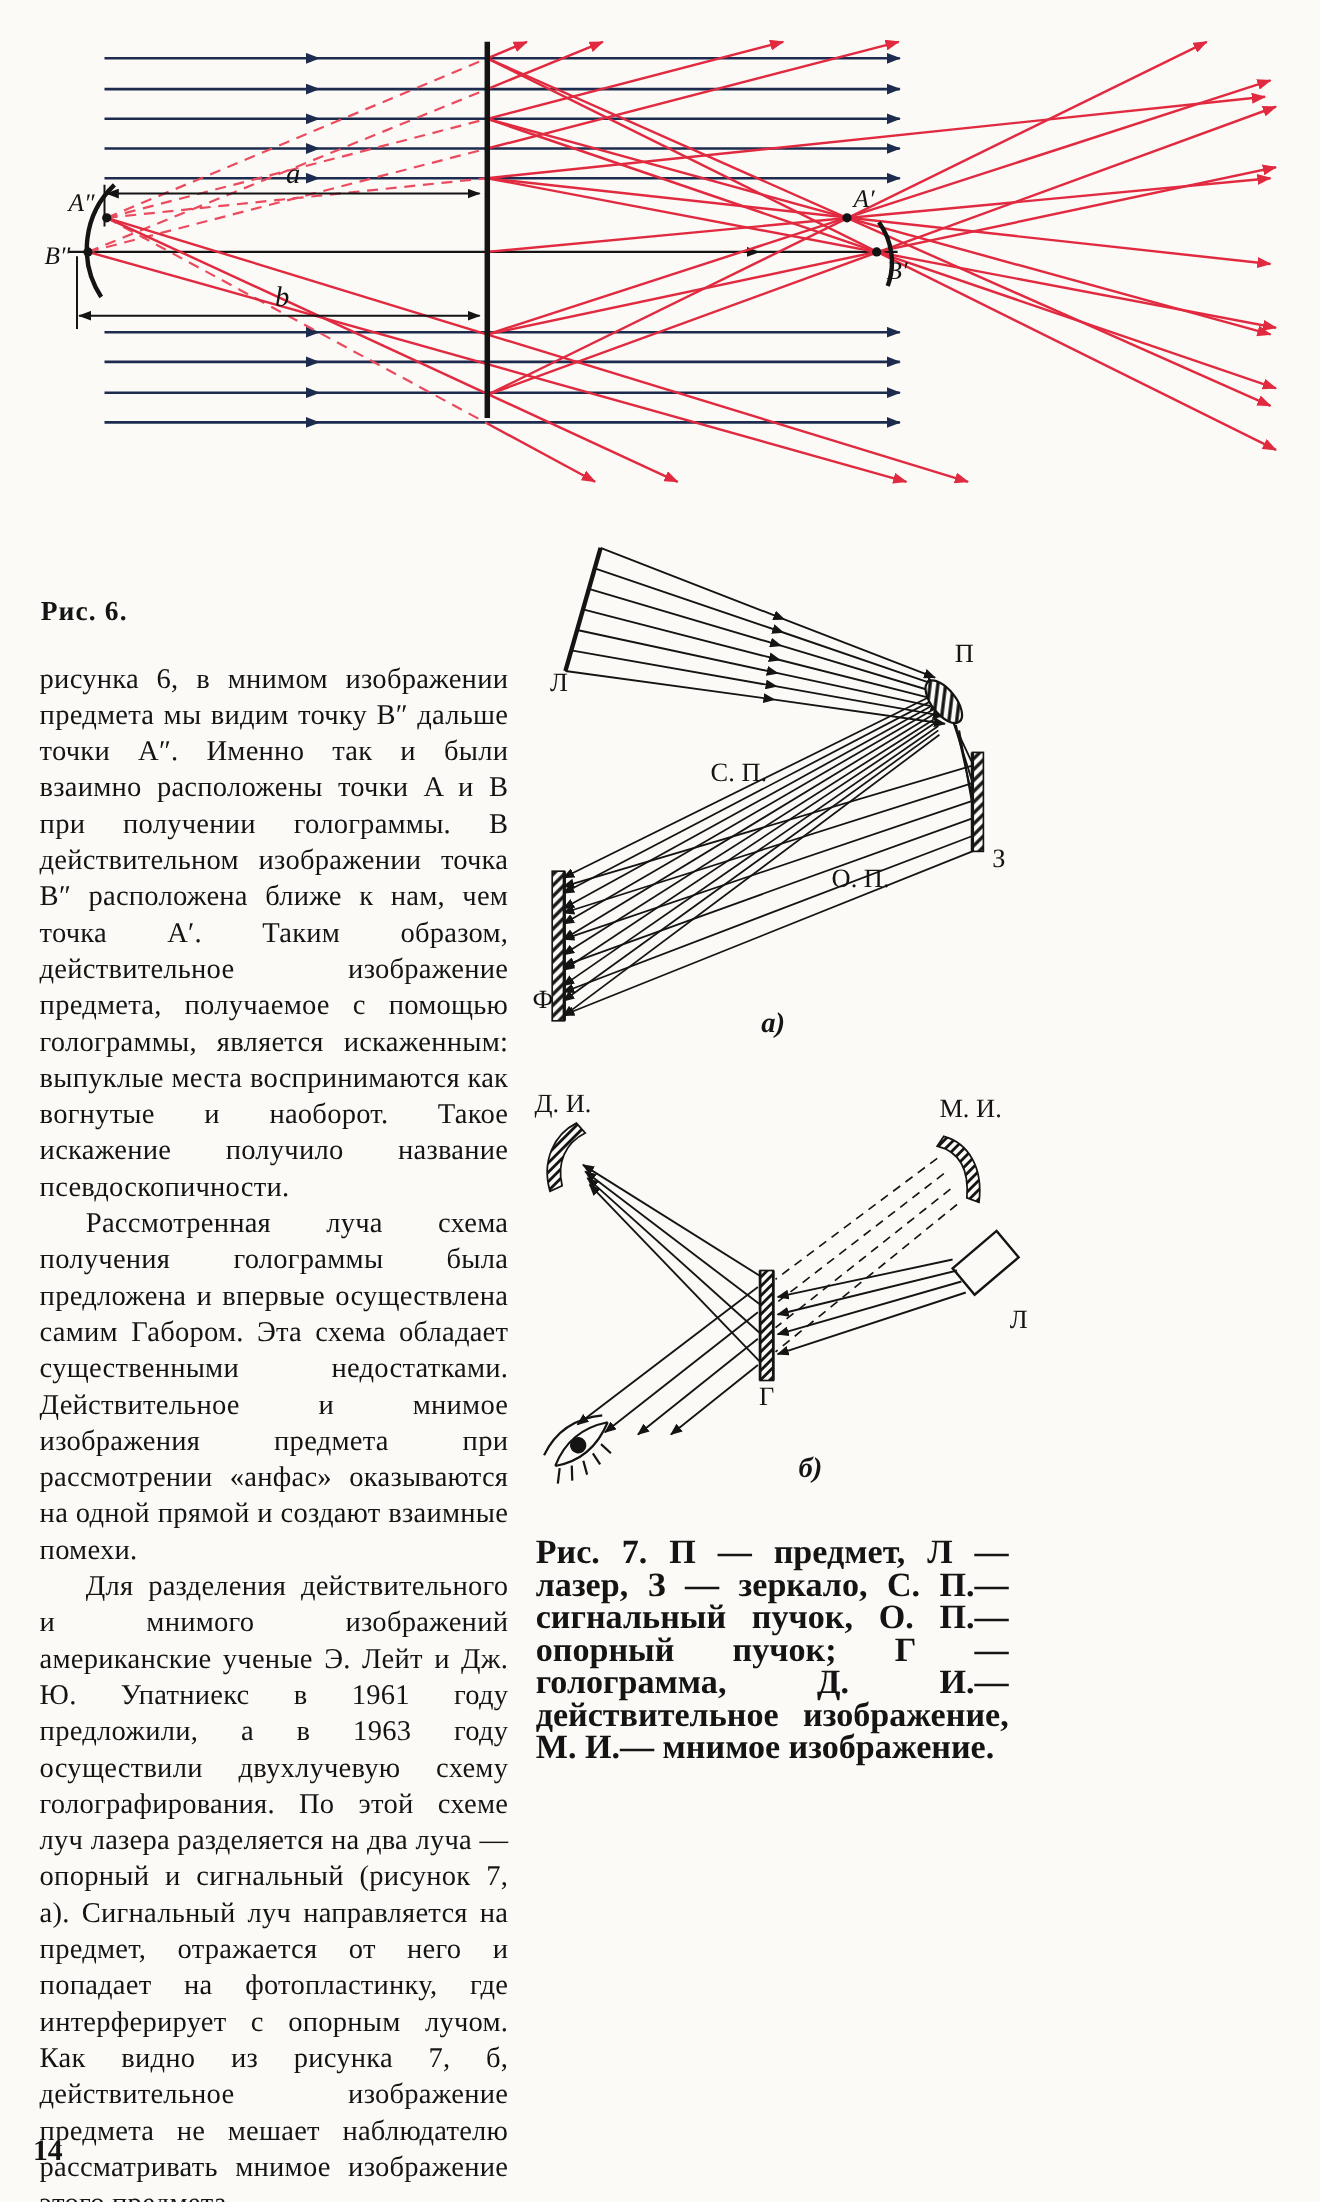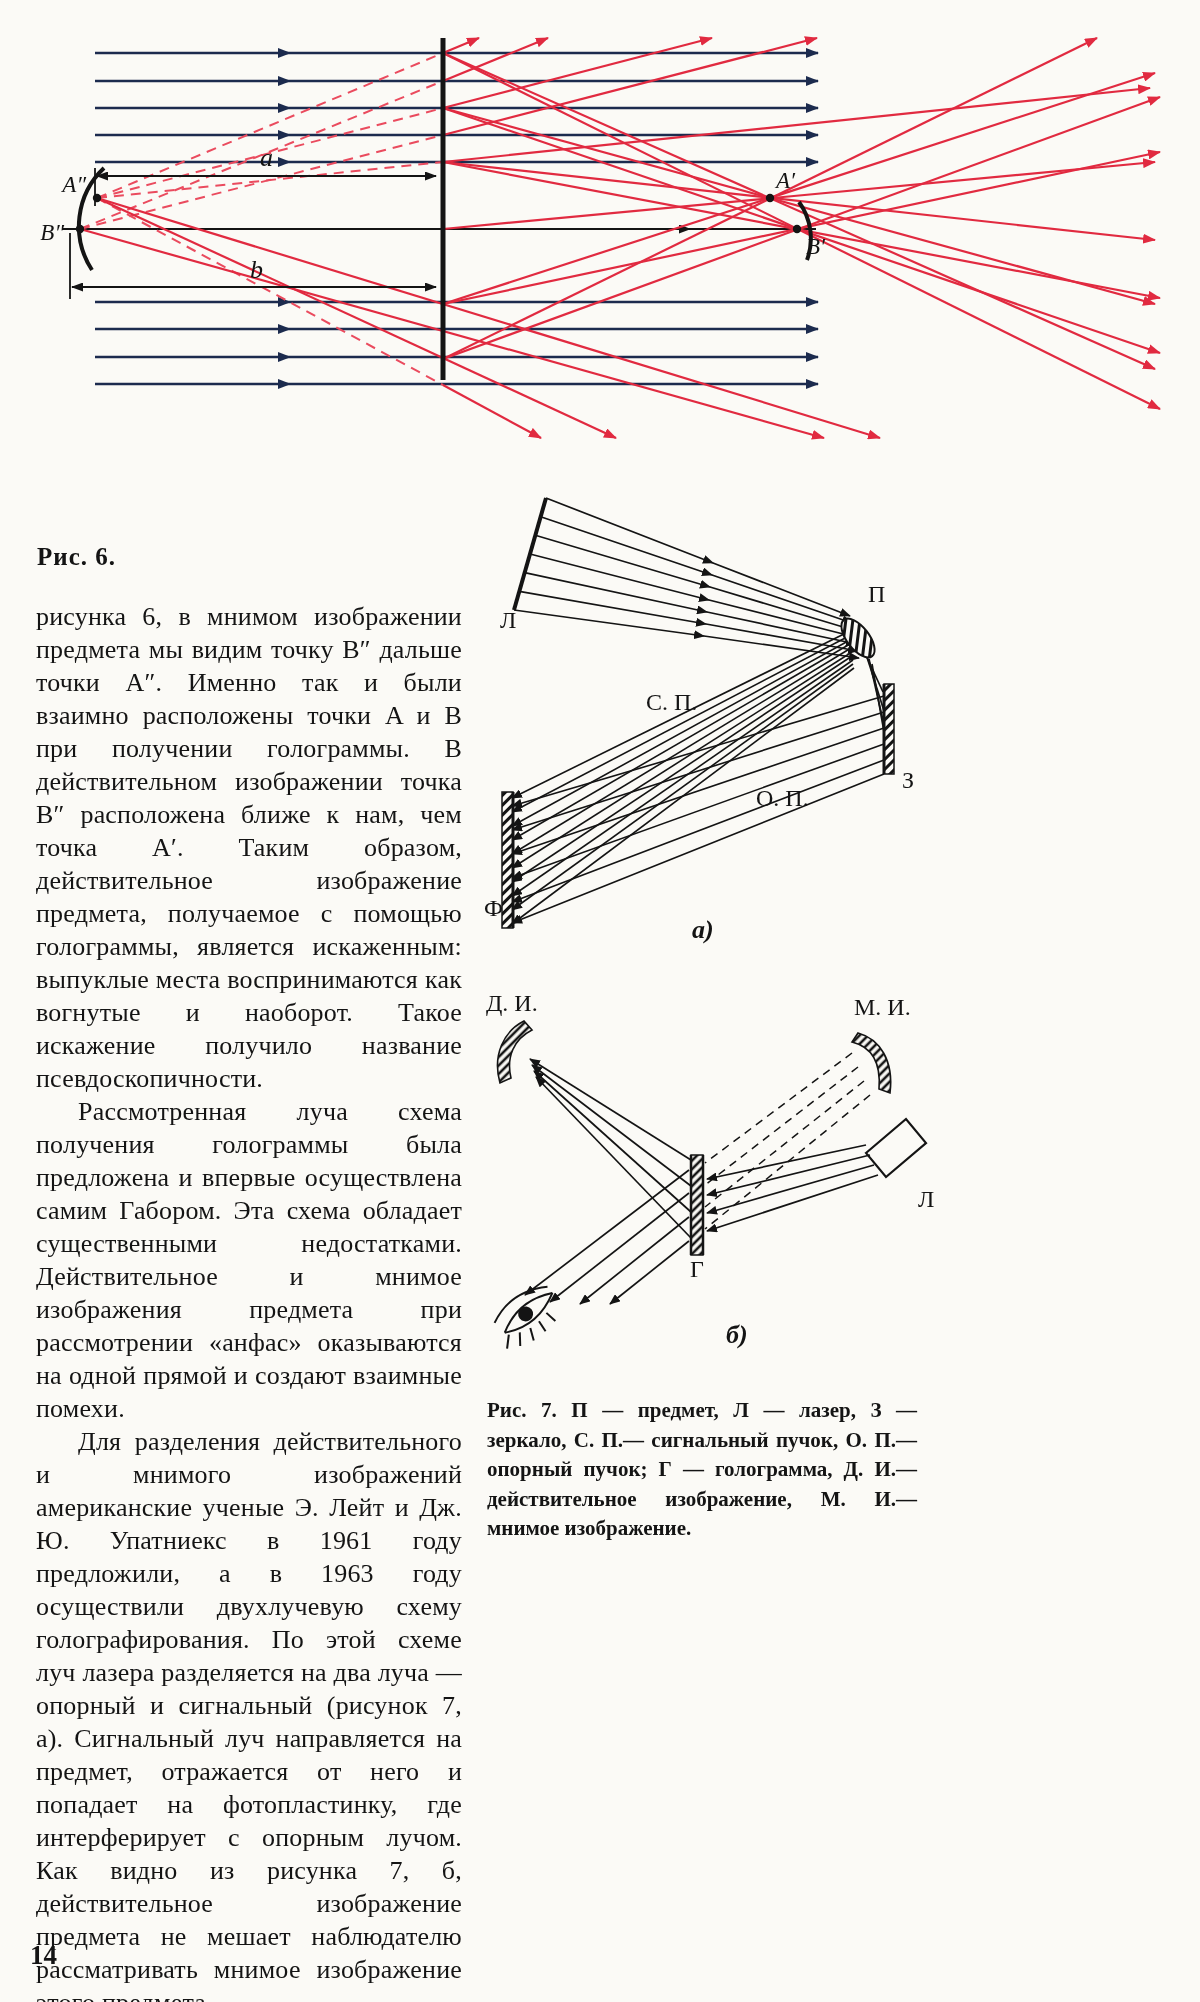--- a/index.html
+++ b/index.html
@@ -23,21 +23,21 @@
     letter-spacing:0.2px;
   }
   .col p { text-indent:42px; }
   .col p.first { text-indent:0; }
 
   .fig7a { position:absolute; left:480px; top:486px; }
   .fig7b { position:absolute; left:480px; top:995px; }
 
   .fig7-cap {
     position:absolute; left:487px; top:1396px; width:430px;
-    font-weight:bold; font-size:21px; line-height:29.5px; text-align:justify;
+    font-weight:bold; font-size:31px; line-height:29.5px; text-align:justify;
   }
 
   .pagenum { position:absolute; left:30px; top:1940px; font-weight:bold; font-size:27px; }
 
   svg text { font-family:"Liberation Serif", serif; fill:#141414; }
   .lbl   { font-size:24px; }
   .lbl-i { font-size:23px; font-style:italic; }
   .dim   { font-size:26px; font-style:italic; }
   .tag   { font-size:26px; font-style:italic; font-weight:bold; }
 </style>

